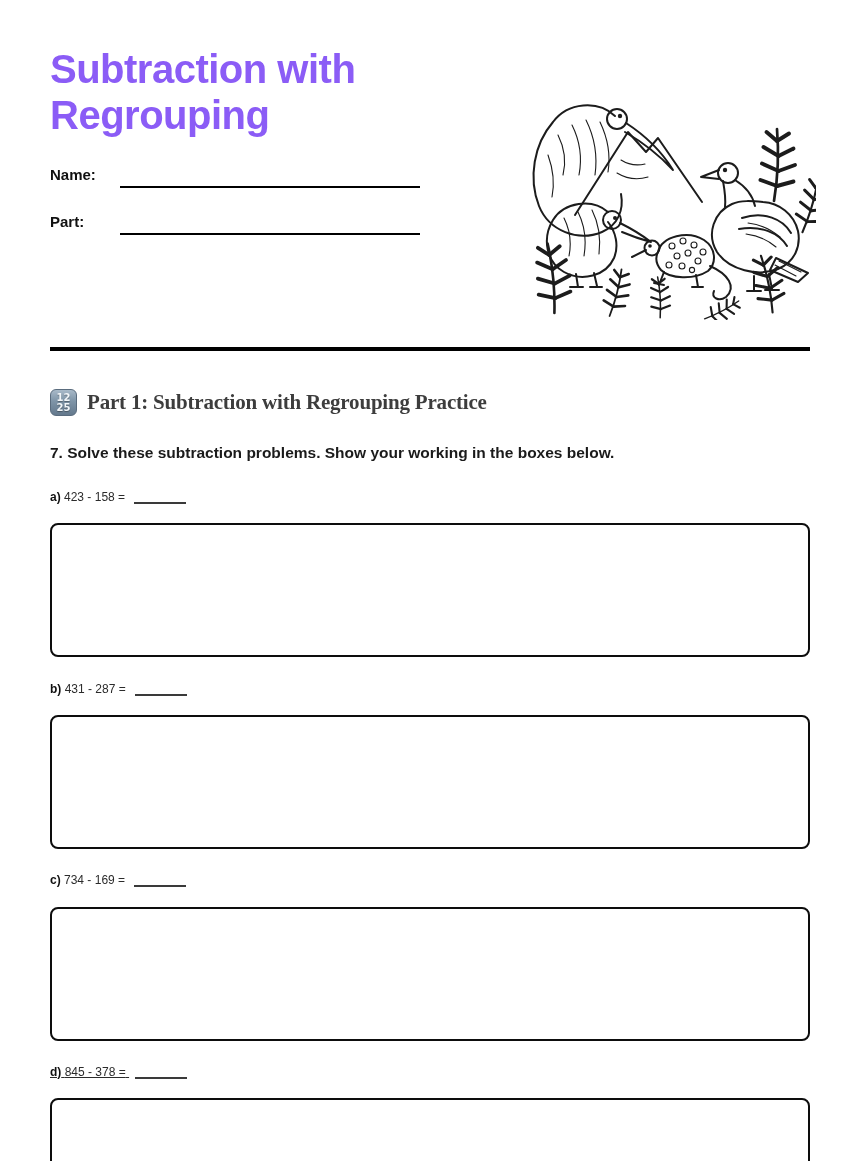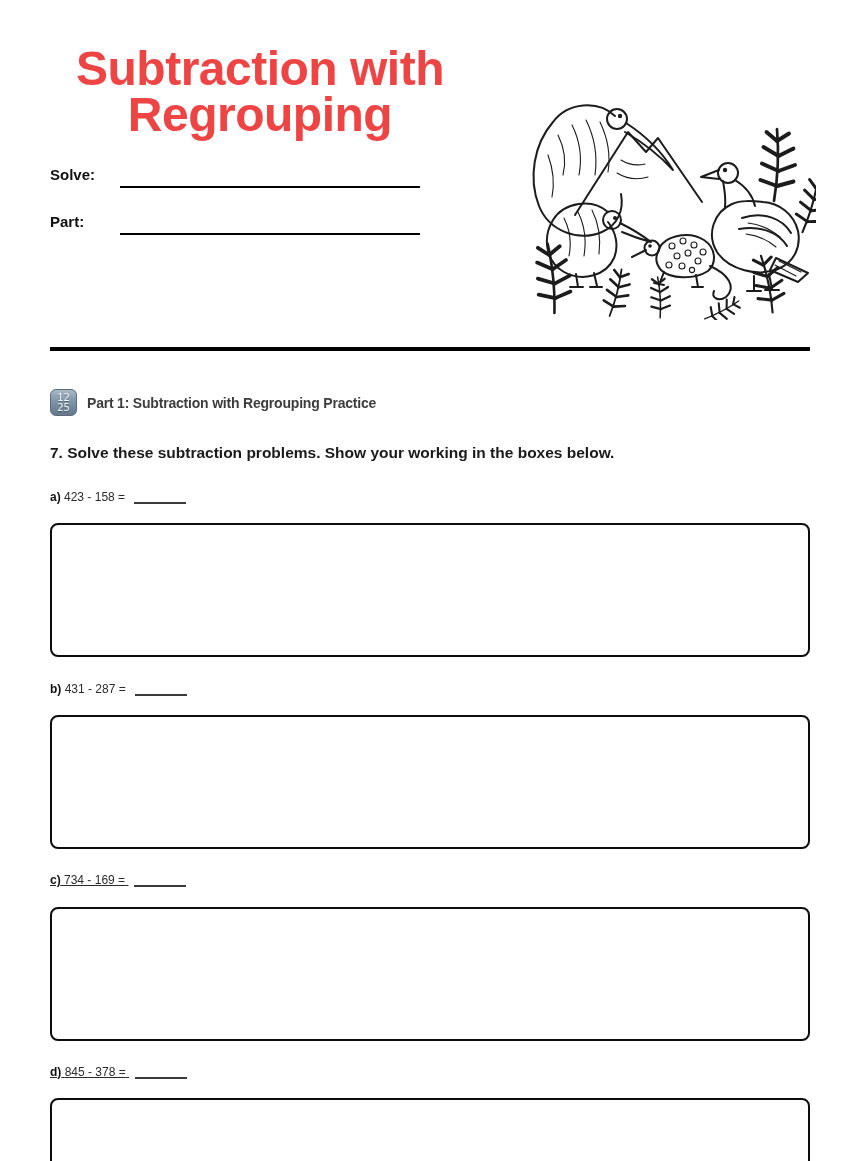--- a/index.html
+++ b/index.html
@@ -7,24 +7,23 @@
   body {
     width: 860px; height: 1161px;
     font-family: "Liberation Sans", "DejaVu Sans", sans-serif;
     position: relative; overflow: hidden;
     color: #1a1a1a;
   }
   .page { position: absolute; inset: 0; }
 
   .title {
     position: absolute; left: 50px; top: 46px;
-    font-size: 48px; font-weight: bold; line-height: 46px;
-    color: #ef4444; letter-spacing: -0.5px;
+    font-size: 40px; font-weight: bold; line-height: 46px;
+    color: #8b5cf6; letter-spacing: -0.5px;
     width: 420px;
-    text-align: center;
   }
 
   .field-label {
     position: absolute; left: 50px;
     font-size: 15px; font-weight: bold; color: #111;
   }
   .field-line {
     position: absolute; left: 120px; width: 300px; height: 0;
     border-bottom: 2px solid #000;
   }
@@ -44,26 +43,26 @@
     display: flex; align-items: center; gap: 10px;
   }
   .emoji-numbers {
     width: 27px; height: 27px; border-radius: 6px;
     background: linear-gradient(180deg, #a9bac9 0%, #7e94a7 45%, #64798d 100%);
     border: 1px solid #5a6c7e;
     display: flex; flex-direction: column; align-items: center; justify-content: center;
     line-height: 10px;
   }
   .emoji-numbers span {
-    color: #f2f6f9; font-weight: normal; font-size: 10px;
+    color: #f2f6f9; font-weight: bold; font-size: 10px;
     font-family: "DejaVu Sans", sans-serif;
     text-shadow: 0 1px 1px rgba(0,0,0,0.35);
   }
   .part-heading h2 {
-    font-size: 14px; font-weight: bold; color: #3d3d3d; letter-spacing: -0.2px;
+    font-size: 21px; font-weight: bold; color: #3d3d3d; letter-spacing: -0.2px; font-family: Liberation Serif, serif;
   }
 
   .instruction {
     position: absolute; left: 50px; top: 444px;
     font-size: 15.5px; font-weight: bold; color: #1a1a1a;
   }
 
   .problem-line { position: absolute; left: 50px; font-size: 12px; color: #2b2b2b; }
   .problem-line .plabel { font-weight: bold; color: #111; }
   .answer-blank {
@@ -79,38 +78,38 @@
 
   .pos-name-label { top: 166px; }
   .pos-name-line  { top: 186px; }
   .pos-date-label { top: 213px; }
   .pos-date-line  { top: 233px; }
 
   .pos-prob-a { top: 487px; }
   .pos-box-a  { top: 523px; }
   .pos-prob-b { top: 679px; }
   .pos-box-b  { top: 715px; }
-  .pos-prob-c { top: 870px; text-decoration: underline; }
+  .pos-prob-c { top: 870px; }
   .pos-box-c  { top: 907px; }
   .pos-prob-d { top: 1062px; text-decoration: underline; }
   .pos-box-d  { top: 1098px; }
 
   svg .ln { fill: none; stroke: #1c1c1c; stroke-width: 2; stroke-linecap: round; stroke-linejoin: round; }
   svg .thin { fill: none; stroke: #1c1c1c; stroke-width: 1.1; stroke-linecap: round; }
   svg .leaf { stroke: #1c1c1c; stroke-width: 2.6; stroke-linecap: round; fill: none; }
   svg .dot { fill: #1c1c1c; stroke: none; }
 </style>
 </head>
 <body>
 
 <div class="page">
 
   <h1 class="title">Subtraction with Regrouping</h1>
 
-  <div class="field-label pos-name-label">Solve:</div>
+  <div class="field-label pos-name-label">Name:</div>
   <div class="field-line pos-name-line"></div>
 
   <div class="field-label pos-date-label">Part:</div>
   <div class="field-line pos-date-line"></div>
 
   <svg class="illustration" viewBox="0 0 296 240" aria-hidden="true">
     <defs>
       <g id="frond">
         <path class="ln" d="M0,2 Q4,-22 2,-46" style="stroke-width:1.8"></path>
         <path class="leaf" d="M2,-8 L-9,-12"></path>

